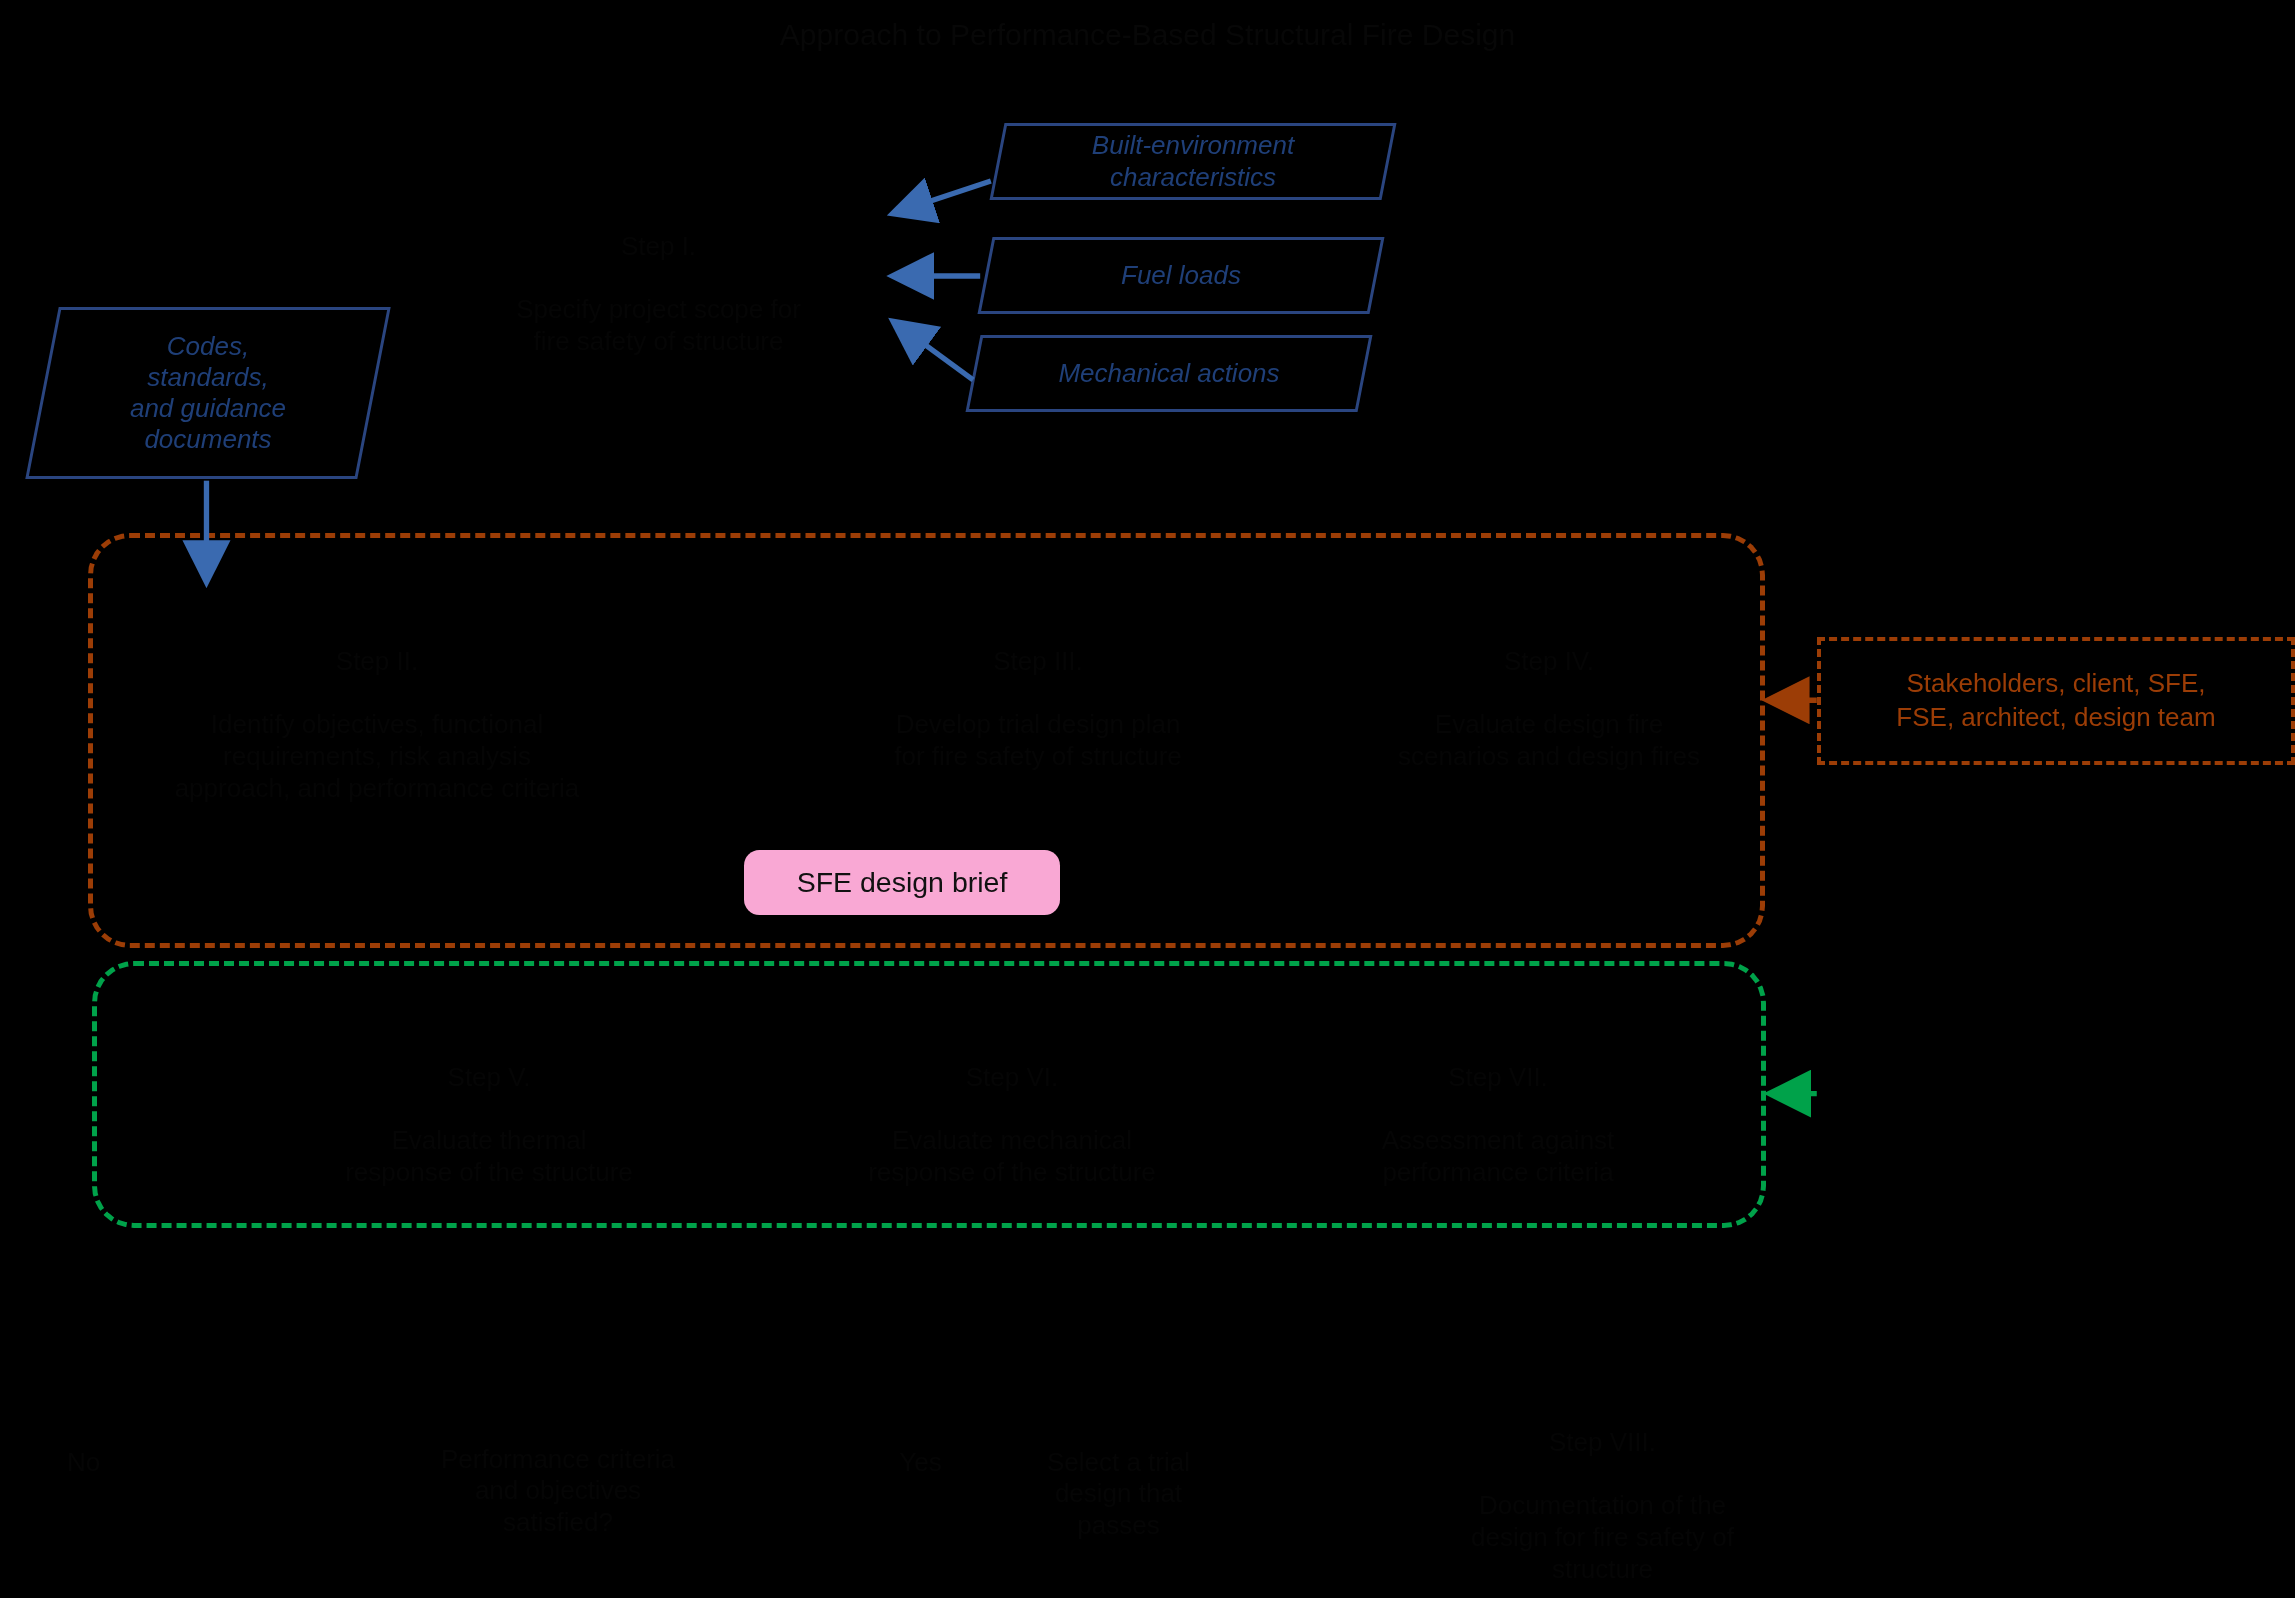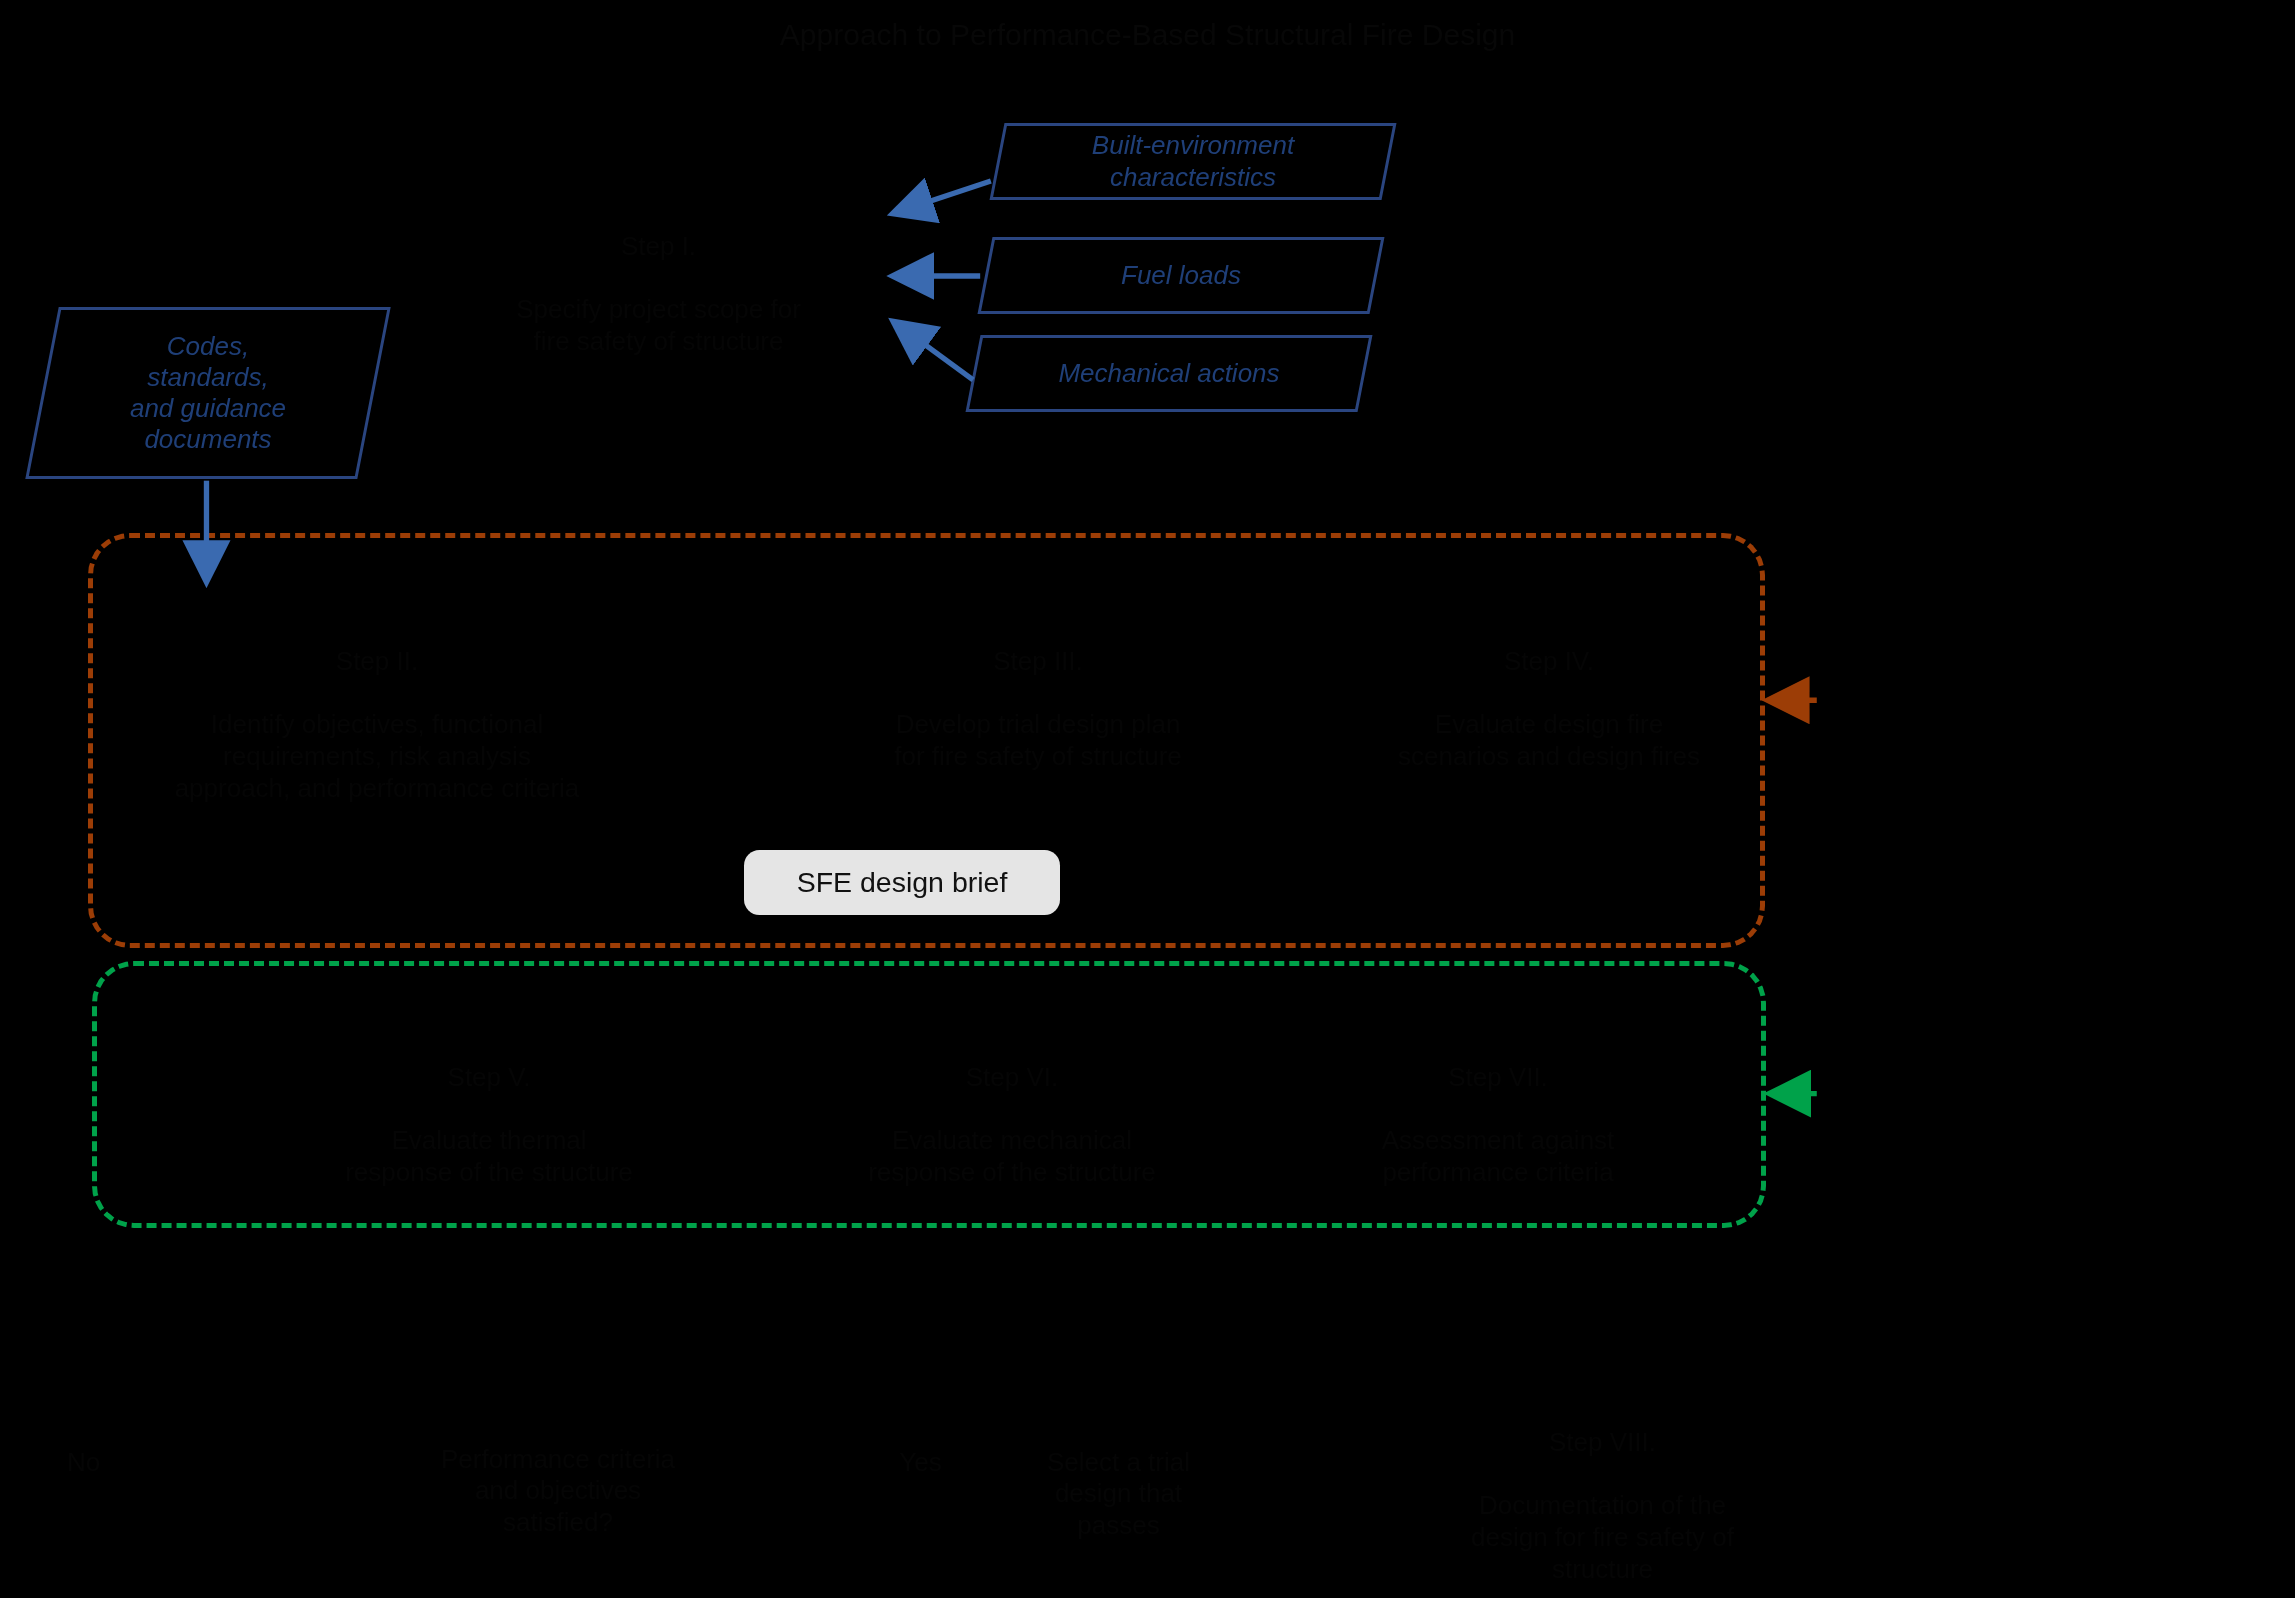--- a/index.html
+++ b/index.html
@@ -52,21 +52,21 @@
     border-style:dashed;border-width:4.7px;
     display:flex;align-items:center;justify-content:center;
     text-align:center;font-size:26px;line-height:1.3;white-space:pre-line;
     padding:6px 15.4px;
   }
   .note-orange{border-color:#9c3d06;color:#9c3d06;}
   .note-green{border-color:#00a24a;color:#00a24a;}
 
   
   #sfe-brief{
-    position:absolute;background:#e5e5e5;color:#111;
+    position:absolute;background:#f9a8d4;color:#111;
     border-radius:15.4px;display:flex;align-items:center;justify-content:center;
     font-size:28.5px;
   }
 
   
   svg.overlay{position:absolute;left:0;top:0;width:2295px;height:1598px;pointer-events:none;}
 </style>
 </head>
 <body>
 
@@ -138,20 +138,24 @@
     <span>Evaluate mechanical
 response of the structure</span>
   </div>
 
   <div class="lbl step-text" style="left:1246px;top:1030px;width:504px;">
     <span class="step-title">Step VII.</span>
     <span>Assessment against
 performance criteria</span>
   </div>
 
+  <div class="dashed-note note-orange" style="left:1817px;top:637px;width:478px;height:128px;">
+    <span>Stakeholders, client, SFE,
+FSE, architect, design team</span>
+  </div>
 
 
   <div class="lbl step-text" style="left:18px;top:1415px;width:131px;">
     <span>No</span>
   </div>
 
   <div class="lbl step-text" style="left:291px;top:1412px;width:534px;">
     <span>Performance criteria
 and objectives
 satisfied?</span>

